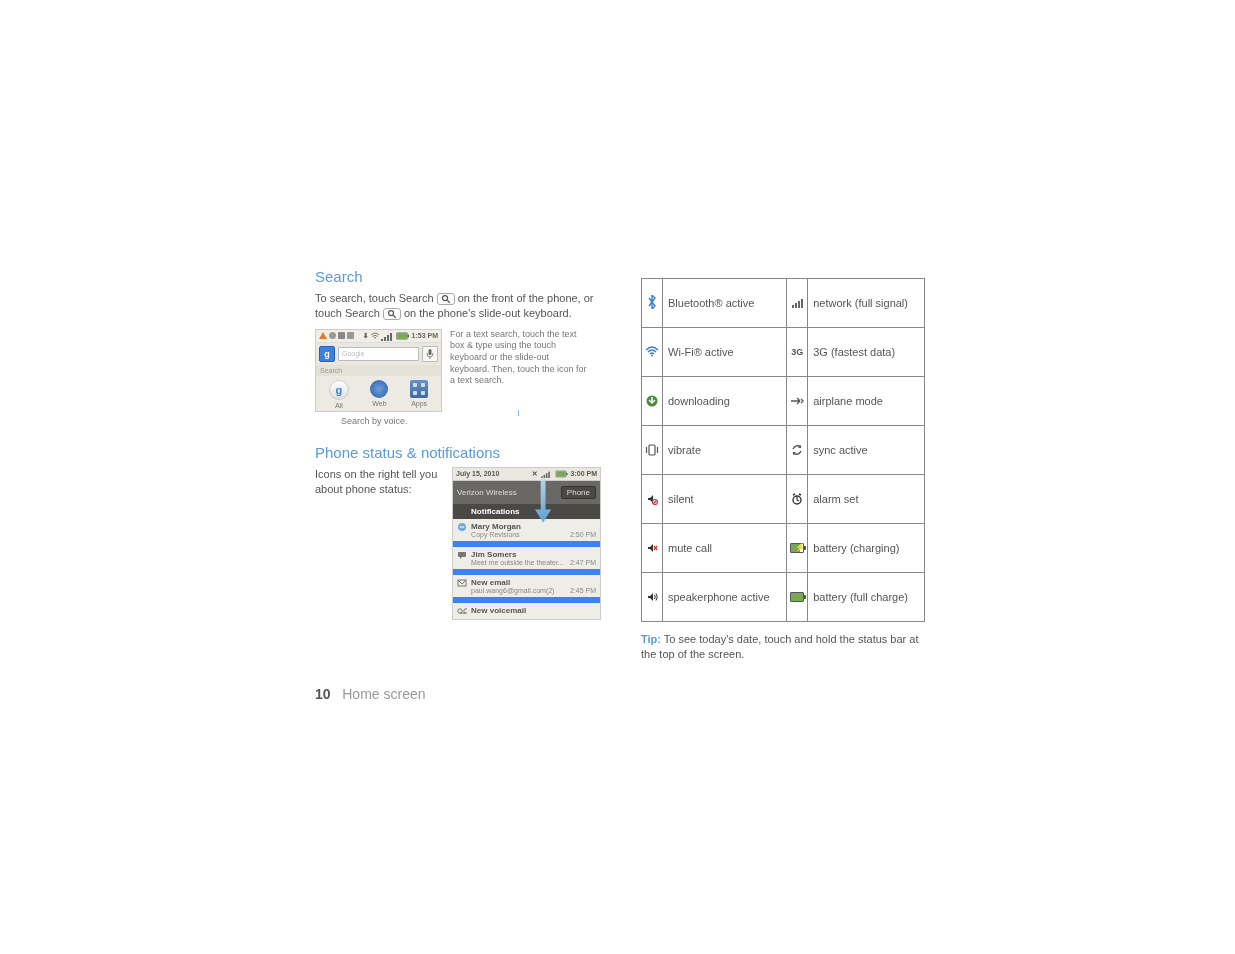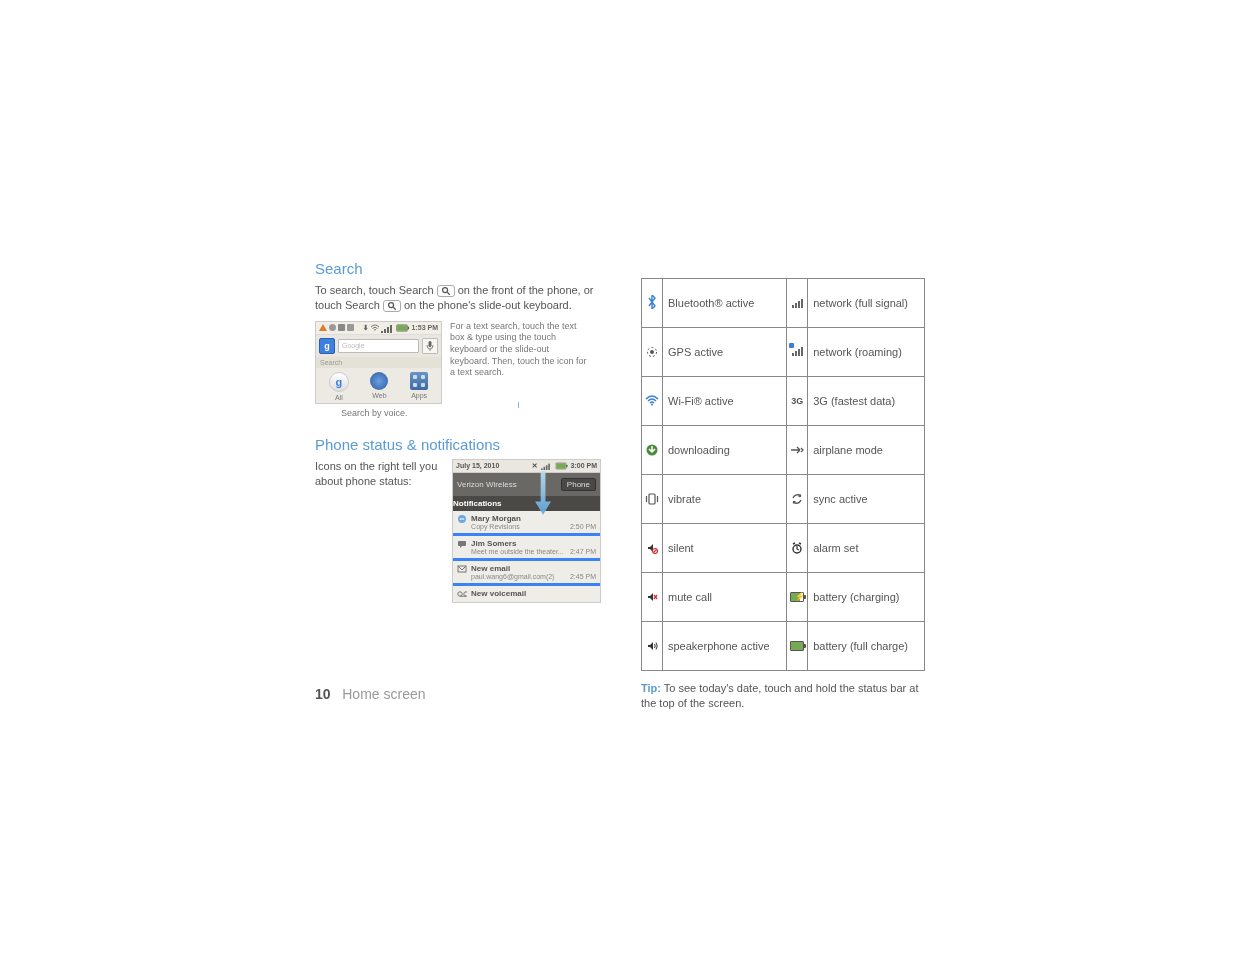--- a/index.html
+++ b/index.html
@@ -15,21 +15,21 @@
   .page {
     position: absolute;
     left: 315px;
     top: 260px;
     width: 610px;
   }
   .two-col {
     display: flex;
     gap: 40px;
   }
-  .col-left { width: 286px; }
+  .col-left { width: 286px; margin-top: 8px; }
   .col-right { width: 284px; }
 
   h2.section {
     color: #5B9BD5;
     font-weight: normal;
     font-size: 15px;
     margin: 0 0 6px 0;
   }
   p.body {
     font-size: 11px;
@@ -155,24 +155,24 @@
     position:absolute;
     left:82px; top:-2px;
     width:16px;
     height:44px;
     background: linear-gradient(#bfe0f4,#5da9e1);
     opacity:0.9;
     z-index:5;
     clip-path: polygon(35% 0, 65% 0, 65% 70%, 100% 70%, 50% 100%, 0 70%, 35% 70%);
   }
   .np-header {
-    background:#4b4946; color:#fff; font-weight:bold; padding:3px 0; font-size:8px;
+    background:#4b4946; color:#fff; font-weight:bold; padding:3px 18px; font-size:8px;
   }
   .np-row {
-    background:#efede7; border-bottom:3px solid #3b82f6; padding:3px 4px;
+    background:#efede7; border-bottom:6px solid #3b82f6; padding:3px 4px;
     display:flex; align-items:flex-start; gap:4px; position:relative;
   }
   .np-row .txt { flex:1; }
   .np-row .title { font-weight:bold; color:#555; font-size:8px;}
   .np-row .sub { color:#888; font-size:7px;}
   .np-row .time { color:#888; font-size:7px; align-self:flex-end;}
   .np-icon { width:10px;height:10px; display:flex;align-items:center;justify-content:center;}
 
   
   .status-table {
@@ -400,38 +400,20 @@
                     <span style="height:3px"></span>
                     <span style="height:5px"></span>
                     <span style="height:7px"></span>
                     <span style="height:9px"></span>
                   </span>
                 </span></td>
           <td>network (full signal)</td>
         </tr>
         <tr>
           <td class="icon-cell"><span class="ic">
-                  <svg width="12" height="12">
-                    <circle cx="6" cy="6" r="2" fill="#555"></circle>
-                    <circle cx="6" cy="6" r="4.5" fill="none" stroke="#555" stroke-width="1" stroke-dasharray="2 2"></circle>
-                  </svg>
-                </span></td>
-          <td>GPS active</td>
-          <td class="icon-cell"><span class="ic">
-                  <span style="position:relative"><span class="sig-bars">
-                      <span style="height:3px"></span>
-                      <span style="height:5px"></span>
-                      <span style="height:7px"></span>
-                      <span style="height:9px"></span>
-                    </span><span style="position:absolute;left:-3px;top:-3px;width:5px;height:5px;background:#3d7fd6;border-radius:1px"></span></span>
-                </span></td>
-          <td>network (roaming)</td>
-        </tr>
-        <tr>
-          <td class="icon-cell"><span class="ic">
                   <svg width="14" height="11">
                     <path d="M1 4 Q7 -2 13 4 M3 6 Q7 2 11 6 M5 8 Q7 6 9 8" stroke="#3d7fd6" fill="none" stroke-width="1.5"></path>
                     <circle cx="7" cy="9.5" r="1" fill="#3d7fd6"></circle>
                   </svg>
                 </span></td>
           <td>Wi-Fi® active</td>
           <td class="icon-cell"><span class="ic" style="font-size:9px;font-weight:bold;color:#555">3G</span></td>
           <td>3G (fastest data)</td>
         </tr>
         <tr>

